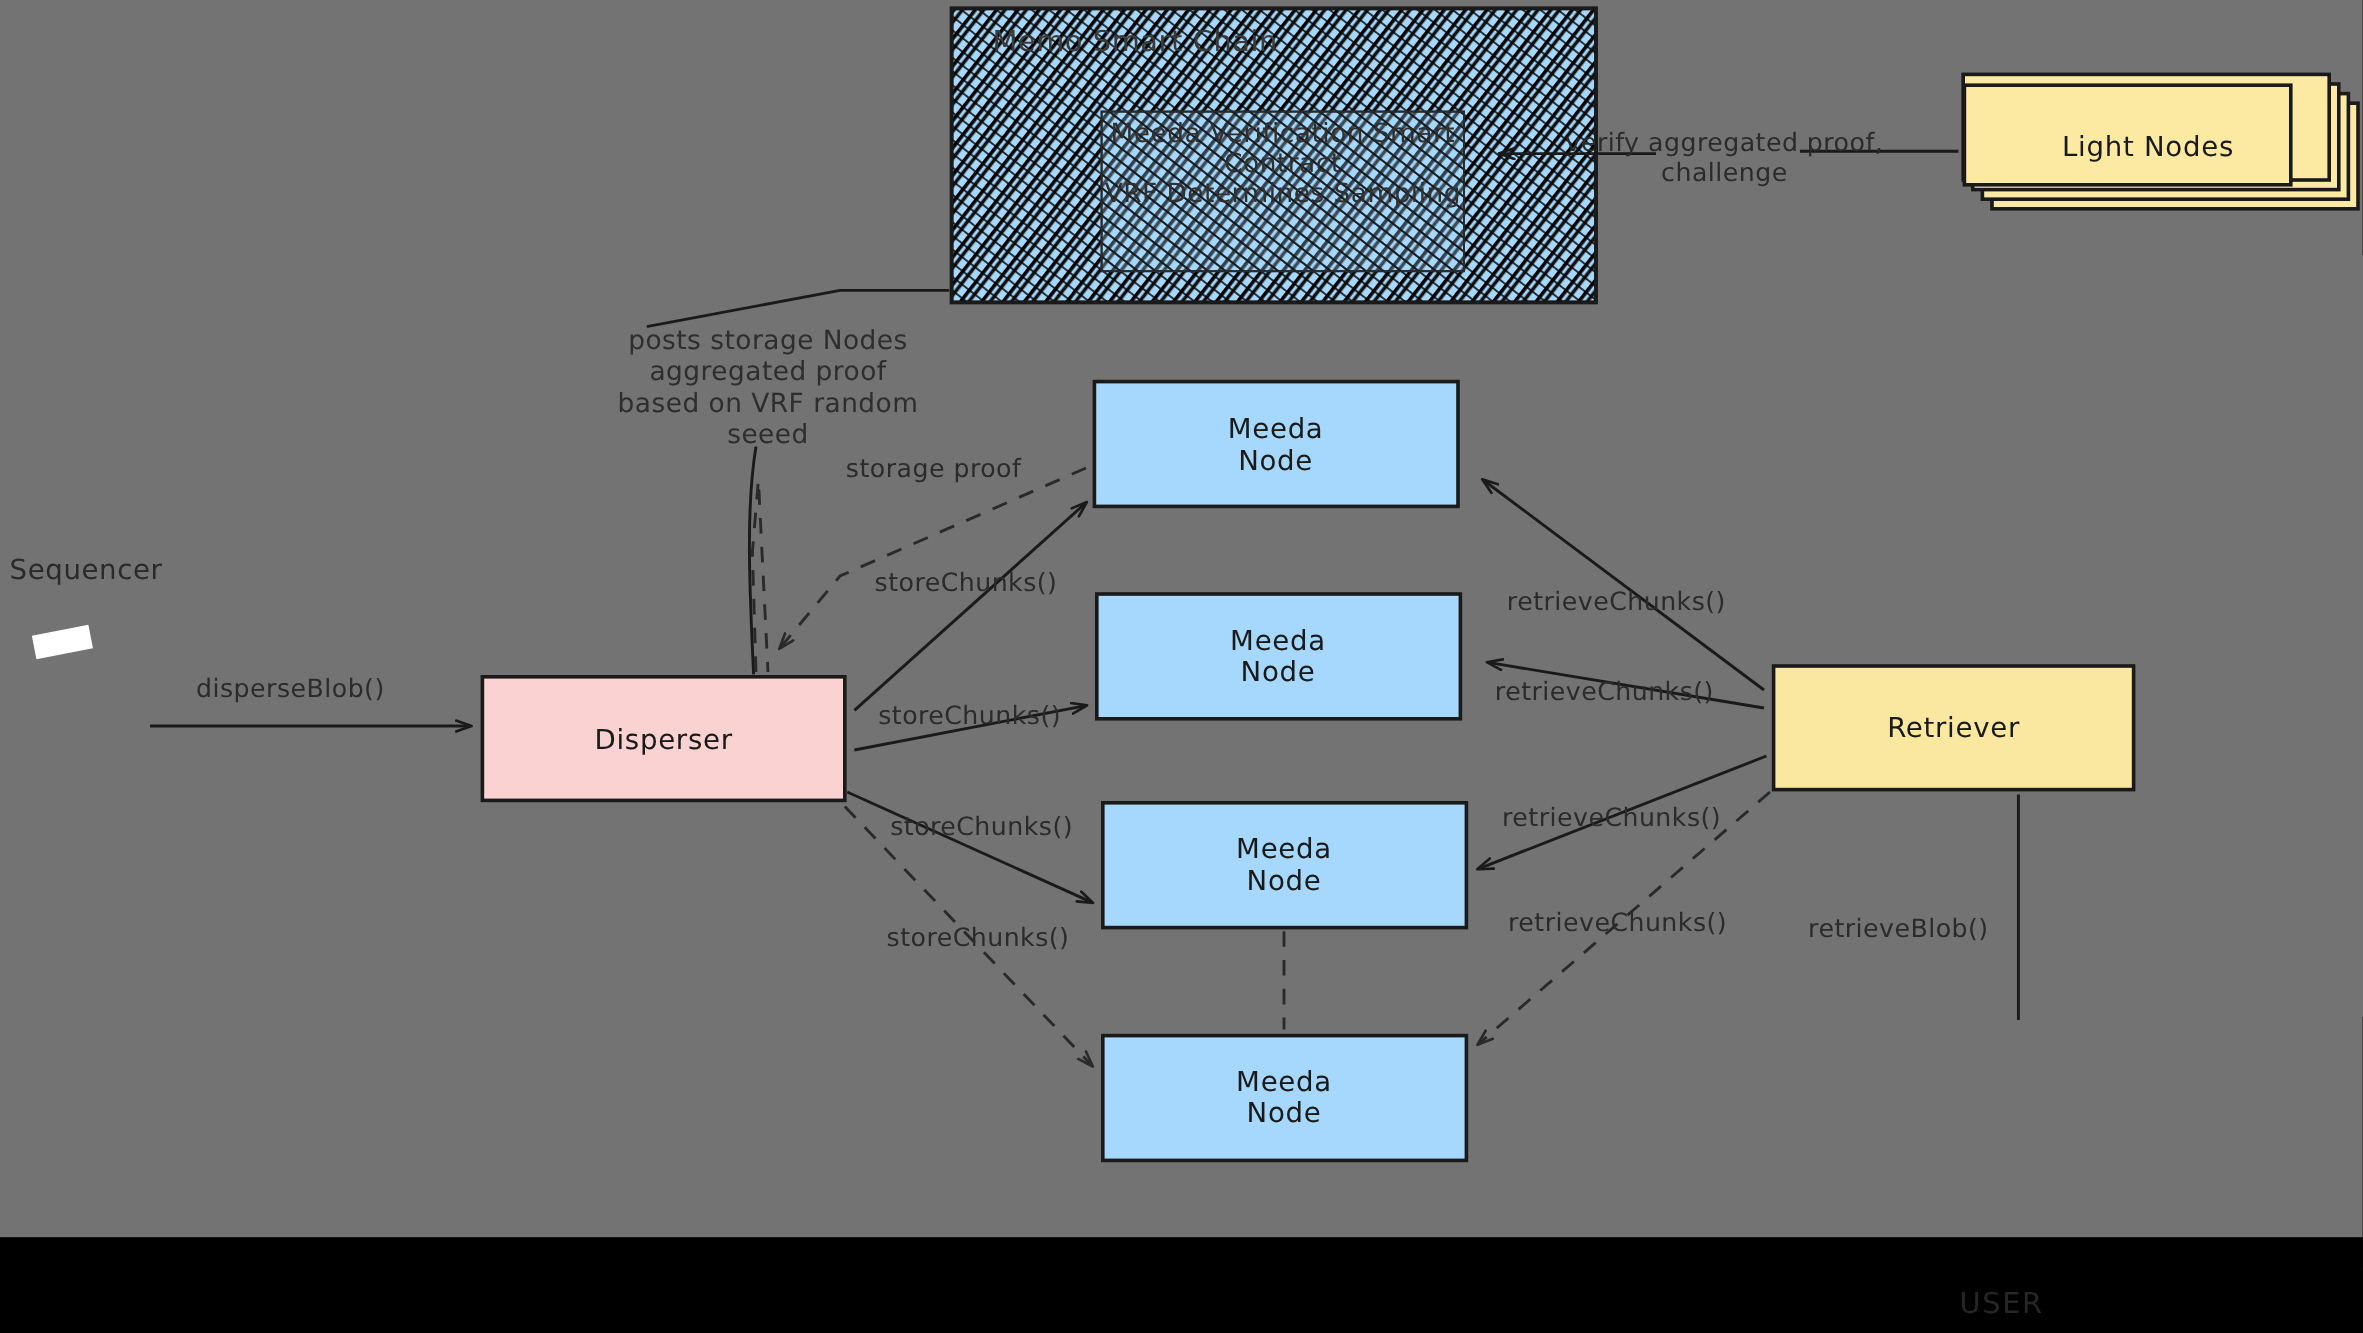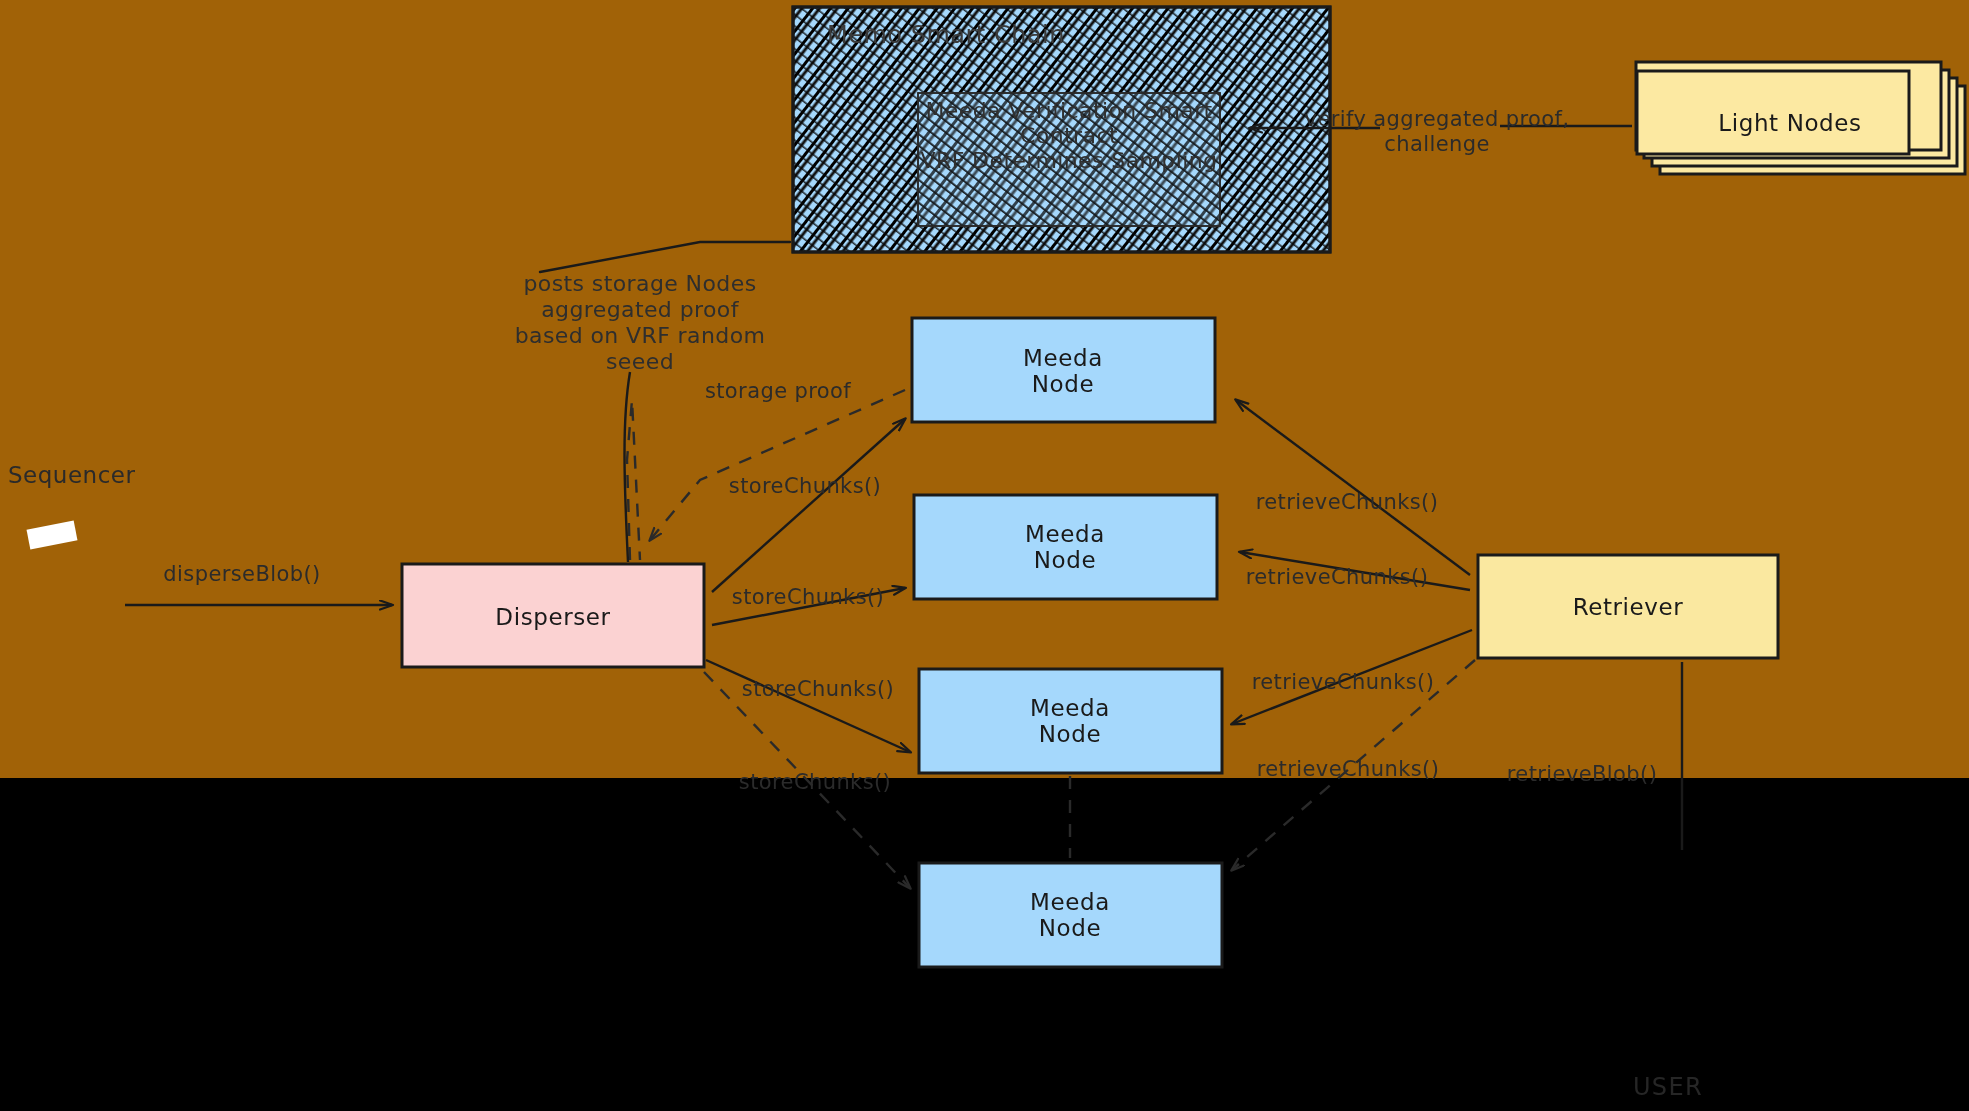--- a/index.html
+++ b/index.html
@@ -9,22 +9,22 @@
   }
   body {
     width: 1969px;
     height: 1111px;
     overflow: hidden;
     font-family: "DejaVu Sans", sans-serif;
   }
   #canvas {
     position: relative;
     width: 1969px;
-    height: 778px;
-    background: #a16207;
+    height: 1031px;
+    background: #737373;
   }
   svg#diagram {
     position: absolute;
     top: 0;
     left: 0;
     width: 1969px;
     height: 1111px;
     display: block;
   }
   .node-label {

